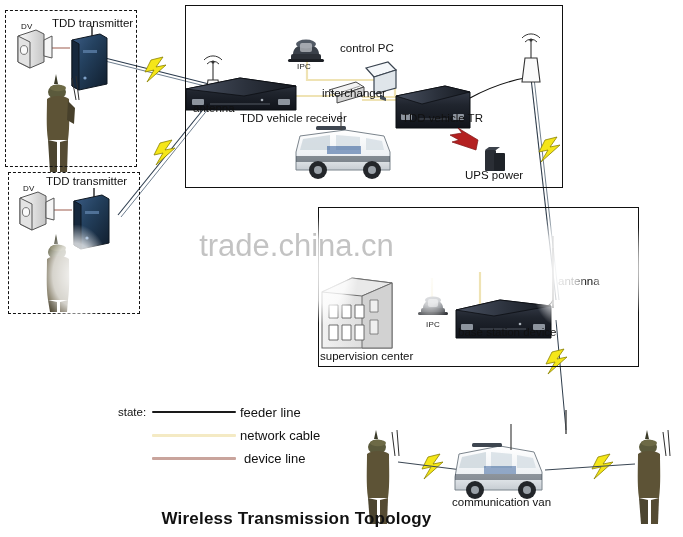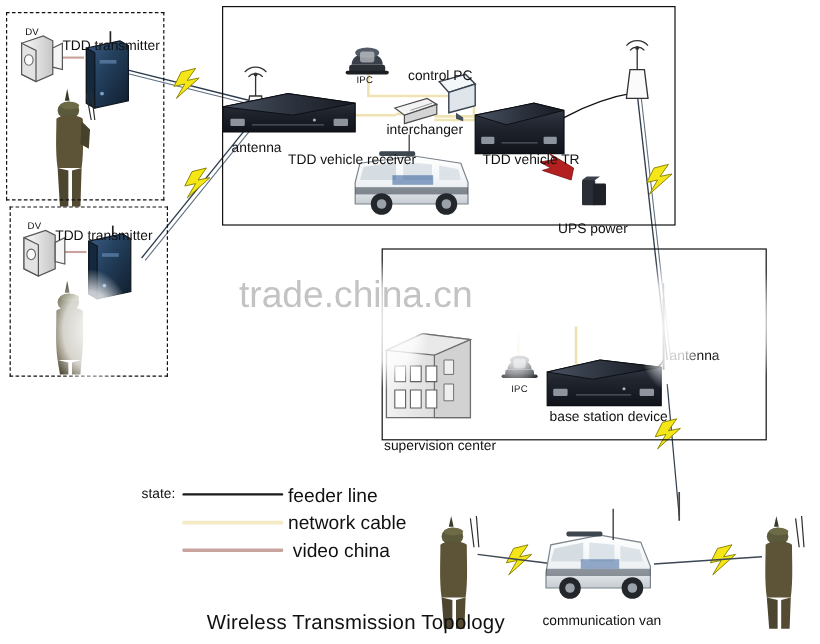--- a/index.html
+++ b/index.html
@@ -2,48 +2,48 @@
 <html><head>
 <meta charset="utf-8">
 <title>Wireless Transmission Topology</title>
 <style>
   html,body{margin:0;padding:0;background:#fff;}
   body{width:683px;height:537px;overflow:hidden;
        font-family:"Liberation Sans","DejaVu Sans",sans-serif;color:#1a1a1a;}
   #stage{position:relative;width:593px;height:537px;background:#ffffff;}
   .lbl{position:absolute;font-size:11px;color:#111;white-space:nowrap;line-height:1;}
   .lbl-sm{font-size:8px;letter-spacing:.2px;}
-  .lbl-md{font-size:11.5px;margin-top:16px;}
+  .lbl-md{font-size:11.5px;}
 
   
   .dash-box{position:absolute;border:1.6px dashed #111;background:transparent;}
 
   
   .solid-box{position:absolute;border:1.4px solid #111;background:transparent;}
 
   
   svg.layer{position:absolute;left:0;top:0;width:683px;height:537px;overflow:visible;}
   svg.layer *{vector-effect:non-scaling-stroke;}
 
   
   #title{position:absolute;left:0;right:0;bottom:8px;text-align:center;
-         font-size:17px;font-weight:normal;color:#111;letter-spacing:.2px;}
+         font-size:17px;font-weight:bold;color:#111;letter-spacing:.2px;}
 
   
   #wm{position:absolute;left:0;right:0;top:228px;text-align:center;
       font-size:31px;color:#b9b9b9;font-family:"Liberation Sans",sans-serif;
       letter-spacing:0px;pointer-events:none;opacity:.85;}
   .wm-smudge{position:absolute;pointer-events:none;
      background:radial-gradient(ellipse at center, rgba(255,255,255,.95) 0%, rgba(255,255,255,.75) 45%, rgba(255,255,255,0) 72%);}
 
   
   #legend{position:absolute;left:118px;top:404px;font-size:11.5px;}
   .leg-row{position:relative;height:23px;}
   .leg-line{position:absolute;height:2.6px;border-radius:1px;}
-  .leg-txt{position:absolute;font-size:16px;color:#111;white-space:nowrap;}
+  .leg-txt{position:absolute;font-size:13px;color:#111;white-space:nowrap;}
   .leg-state{position:absolute;left:0;top:2px;font-size:11.5px;color:#111;}
 </style>
 </head>
 <body>
 
 <div id="stage">
 
   <svg class="layer" viewBox="0 0 683 537">
     <defs>
       <linearGradient id="gDev" x1="0" y1="0" x2="0" y2="1">
@@ -376,21 +376,21 @@
       <span class="leg-state">state:</span>
       <span class="leg-line" style="left:34px;top:7px;width:84px;background:#1a1a1a;height:2px;"></span>
       <span class="leg-txt" style="left:122px;top:1px;">feeder line</span>
     </div>
     <div class="leg-row">
       <span class="leg-line" style="left:34px;top:7px;width:84px;background:#f4eac4;"></span>
       <span class="leg-txt" style="left:122px;top:1px;">network cable</span>
     </div>
     <div class="leg-row">
       <span class="leg-line" style="left:34px;top:7px;width:84px;background:#c9a49c;"></span>
-      <span class="leg-txt" style="left:126px;top:1px;">video china</span>
+      <span class="leg-txt" style="left:126px;top:1px;">device line</span>
     </div>
   </div>
 
   <div class="wm-smudge" style="left:40px;top:225px;width:70px;height:100px;"></div>
   <div class="wm-smudge" style="left:298px;top:215px;width:60px;height:110px;"></div>
   <div class="wm-smudge" style="left:400px;top:215px;width:60px;height:110px;"></div>
   <div class="wm-smudge" style="left:530px;top:215px;width:56px;height:110px;"></div>
   <div class="wm-smudge" style="left:592px;top:215px;width:56px;height:110px;"></div>
   <div id="wm">trade.china.cn</div>
 

